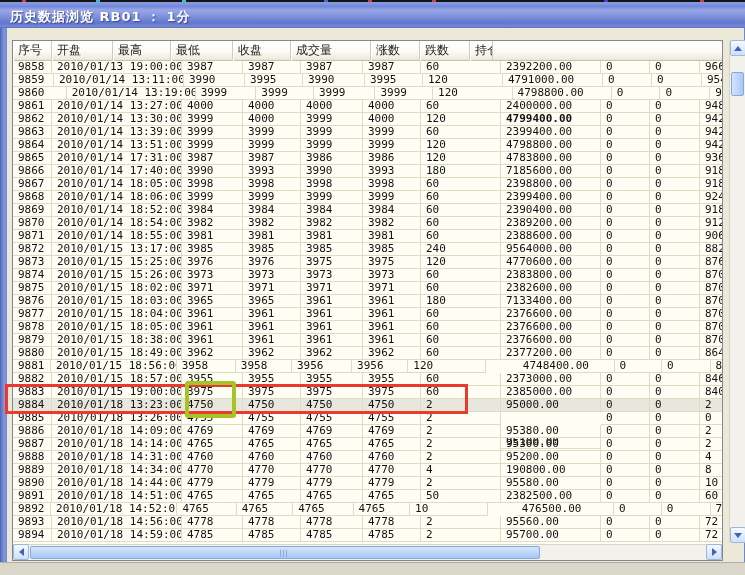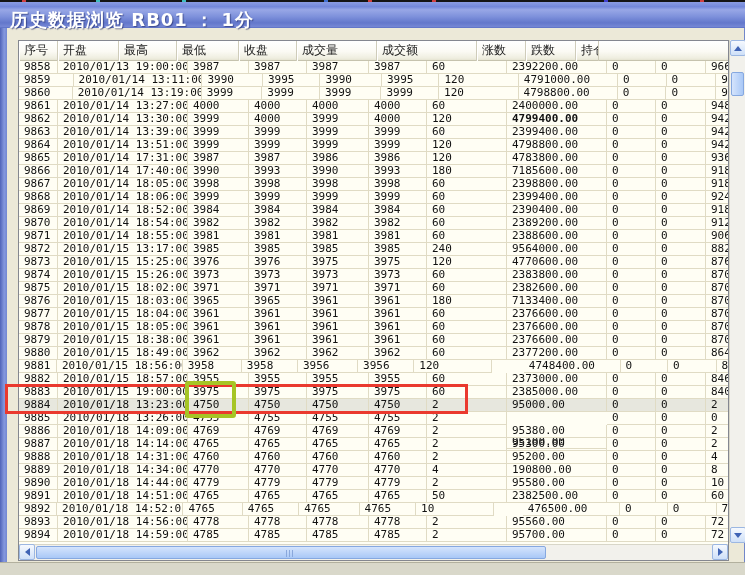--- a/index.html
+++ b/index.html
@@ -10,33 +10,33 @@
   
   .top-black{position:absolute;left:0;top:0;width:745px;height:2px;background:#141414;}
   .artifacts{position:absolute;left:0;top:0;width:4px;height:2px;background:transparent;
     box-shadow:22px 0 #d04040,96px 0 #3fbfbf,182px 0 #3fbfbf,324px 0 #3f6fd0,
                368px 0 #d04040,432px 0 #d04040,604px 0 #4040d0,700px 0 #d04040;}
   .titlebar{
     position:absolute;left:0;top:2px;width:745px;height:26px;
     background:linear-gradient(180deg,#8a9ce2 0%,#7388da 18%,#98a7e6 30%,#7f92dc 55%,#6377cb 80%,#7486d4 94%,#5a6fc4 100%);
   }
   .title-text{
-    position:absolute;left:10px;top:6px;color:#ffffff;font-size:18px;font-weight:bold;
+    position:absolute;left:10px;top:6px;color:#ffffff;font-size:13px;font-weight:bold;
     letter-spacing:1px;text-shadow:1px 1px 1px rgba(20,30,90,.55);
     font-family:"DejaVu Sans",sans-serif;white-space:nowrap;
   }
   
   .left-border{position:absolute;left:0;top:28px;width:7px;height:534px;
     background:linear-gradient(90deg,#4f63b8,#8598de 60%,#7287d2);}
   .right-border{position:absolute;right:0;top:28px;width:1px;height:534px;background:#7287c9;}
   .bottom-strip{position:absolute;left:0;top:562px;width:745px;height:13px;
     background:#d9d8ca;border-top:1px solid #b2b09e;box-sizing:border-box;}
   
   .listview{
-    position:absolute;left:18px;top:40px;width:711px;height:521px;box-sizing:border-box;
+    position:absolute;left:12px;top:40px;width:711px;height:521px;box-sizing:border-box;
     background:#fffef4;border:1px solid #848790;overflow:hidden;
   }
   .header-row{position:absolute;left:0;top:0;height:20px;width:720px;display:flex;
     background:linear-gradient(180deg,#ffffff,#fbfaf4 55%,#efeee0 90%,#e6e4d2);
     border-bottom:1px solid #c6c3ae;box-sizing:border-box;}
   .hcell{
     box-sizing:border-box;height:20px;line-height:19px;padding-left:5px;
     font-size:12px;color:#1c1c1c;white-space:nowrap;overflow:hidden;
     border-right:1px solid #cfccba;box-shadow:inset 1px 0 0 #ffffff;
   }
@@ -96,41 +96,40 @@
   <div class="right-border"></div>
 
   <div class="listview">
     <div class="header-row">
         <div class="hcell" style="width: 39px;">序号</div>
         <div class="hcell" style="width: 61px;">开盘</div>
         <div class="hcell" style="width: 58px;">最高</div>
         <div class="hcell" style="width: 62px;">最低</div>
         <div class="hcell" style="width: 58px;">收盘</div>
         <div class="hcell" style="width: 80px;">成交量</div>
-        <div class="hcell" style="width: 100px;">成交额</div>
         <div class="hcell" style="width: 49px;">涨数</div>
         <div class="hcell" style="width: 50px;">跌数</div>
         <div class="hcell" style="width: 23px;">持仓</div>
       </div>
     <div class="tbody">
         <div class="trow">
           <div class="tcell" style="width: 39px;">9858</div>
           <div class="tcell" style="width: 130px;">2010/01/13 19:00:00</div>
           <div class="tcell" style="width: 61px;">3987</div>
           <div class="tcell" style="width: 58px;">3987</div>
           <div class="tcell" style="width: 62px;">3987</div>
           <div class="tcell" style="width: 58px;">3987</div>
           <div class="tcell" style="width: 80px;">60</div>
           <div class="tcell" style="width: 100px;">2392200.00</div>
           <div class="tcell" style="width: 49px;">0</div>
           <div class="tcell" style="width: 50px;">0</div>
           <div class="tcell" style="width: 23px;">966</div>
         </div>
         <div class="trow">
-          <div class="tcell" style="width: 55px;">9859</div>
+          <div class="tcell" style="width: 41px;">9859</div>
           <div class="tcell" style="width: 130px;">2010/01/14 13:11:00</div>
           <div class="tcell" style="width: 61px;">3990</div>
           <div class="tcell" style="width: 58px;">3995</div>
           <div class="tcell" style="width: 62px;">3990</div>
           <div class="tcell" style="width: 58px;">3995</div>
           <div class="tcell" style="width: 80px;">120</div>
           <div class="tcell" style="width: 100px;">4791000.00</div>
           <div class="tcell" style="width: 49px;">0</div>
           <div class="tcell" style="width: 50px;">0</div>
           <div class="tcell" style="width: 23px;">954</div>

